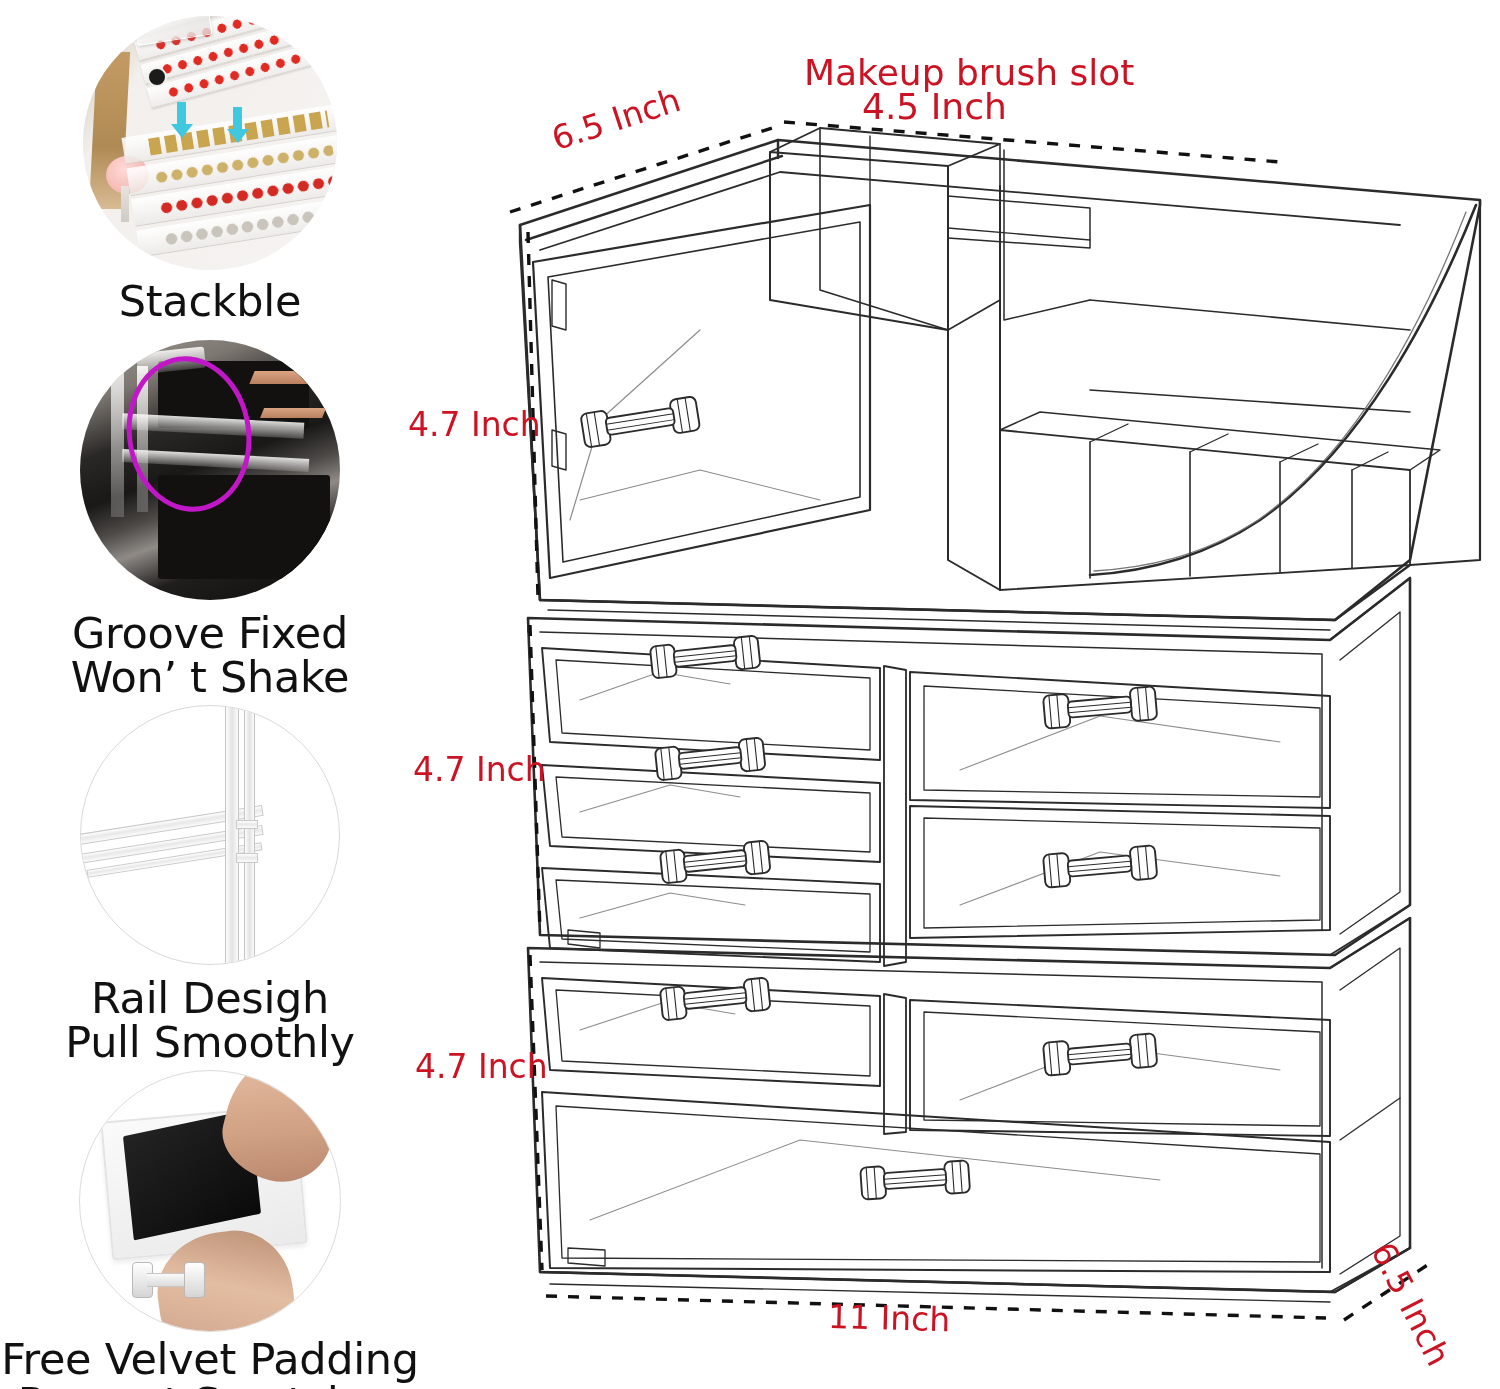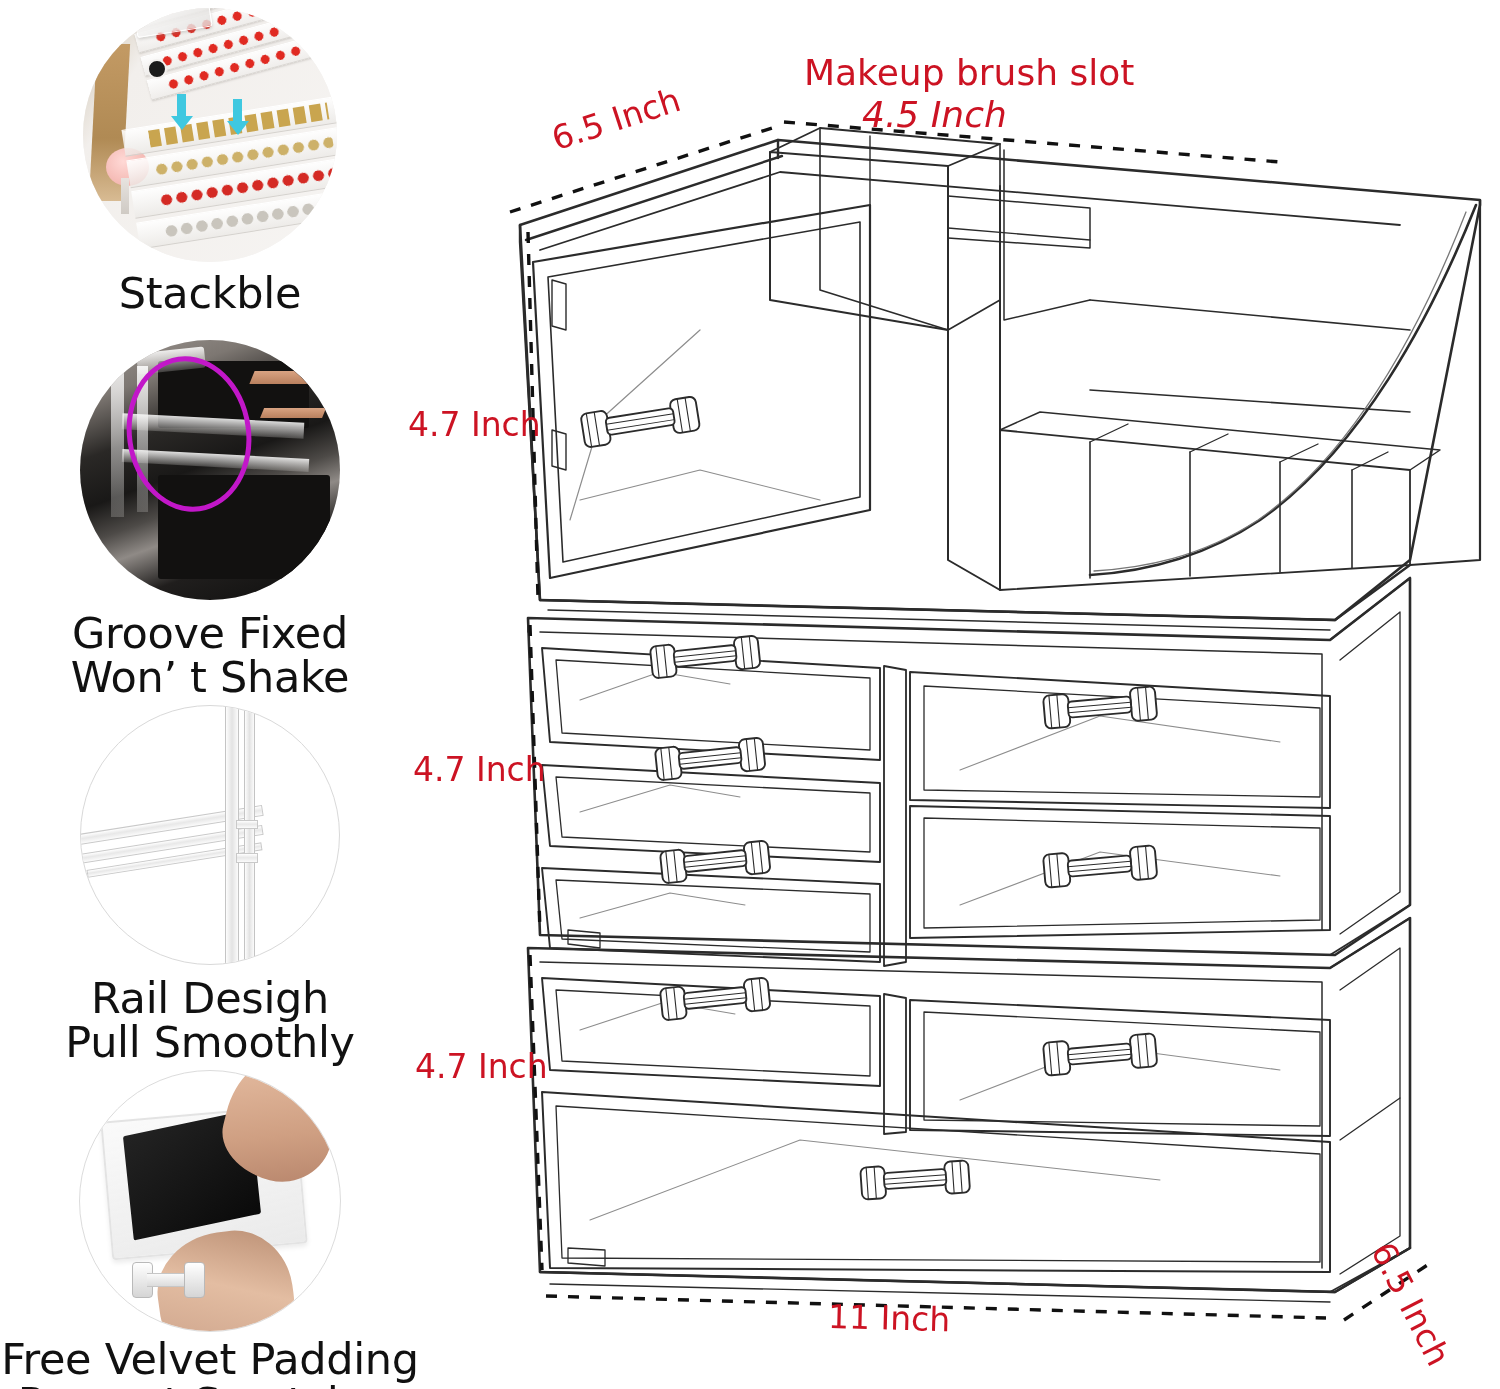--- a/index.html
+++ b/index.html
@@ -376,21 +376,21 @@
     white-space: nowrap;
     letter-spacing: 0px;
   }
   .dim.big { font-size: 36px; }
 </style>
 </head>
 <body>
 
 <div class="feature-column">
 
-  <div class="feature-block" style="top:8px;">
+  <div class="feature-block" style="top:16px;">
     <div class="feature-photo photo1">
       <div class="p1-bg"></div>
       <div class="p1-wood"></div>
       <div class="p1-puff"></div>
       <div class="p1-puff-stick"></div>
 
       <div class="p1-tray-top">
         <div class="p1-row" style="top:6%;">
           <div class="p1-dots pale"></div>
         </div>
@@ -672,21 +672,21 @@
       <path d="M130 625 L140 932"></path>
       <path d="M130 955 L142 1270"></path>
 
       <path d="M146 1296 L926 1318"></path>
 
       <path d="M944 1320 L1032 1262"></path>
     </g>
   </svg>
 
   <div class="dim big" style="left:404px; top:52px;">Makeup brush slot</div>
-  <div class="dim big" style="left:462px; top:94px;font-style:italic;">4.5 Inch</div>
+  <div class="dim big" style="left:462px; top:86px;">4.5 Inch</div>
   <div class="dim" style="left:153px; top:120px; transform:rotate(-18deg); transform-origin:left center;">6.5 Inch</div>
 </div>
 
 <div class="dim" style="left:408px; top:405px;">4.7 Inch</div>
 <div class="dim" style="left:413px; top:750px;">4.7 Inch</div>
 <div class="dim" style="left:415px; top:1047px;">4.7 Inch</div>
 <div class="dim" style="left:828px; top:1297px; transform:rotate(1.5deg); transform-origin:left center;">11 Inch</div>
 <div class="dim" style="left:1398px; top:1236px; transform:rotate(63deg); transform-origin:left top;">6.5 Inch</div>
 
 </body></html>

